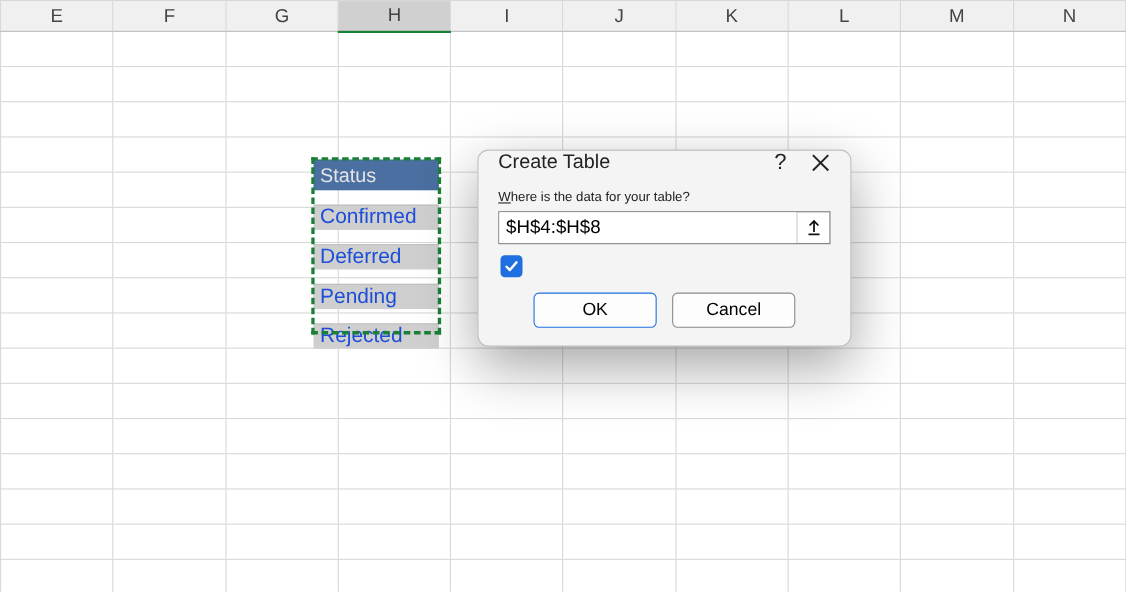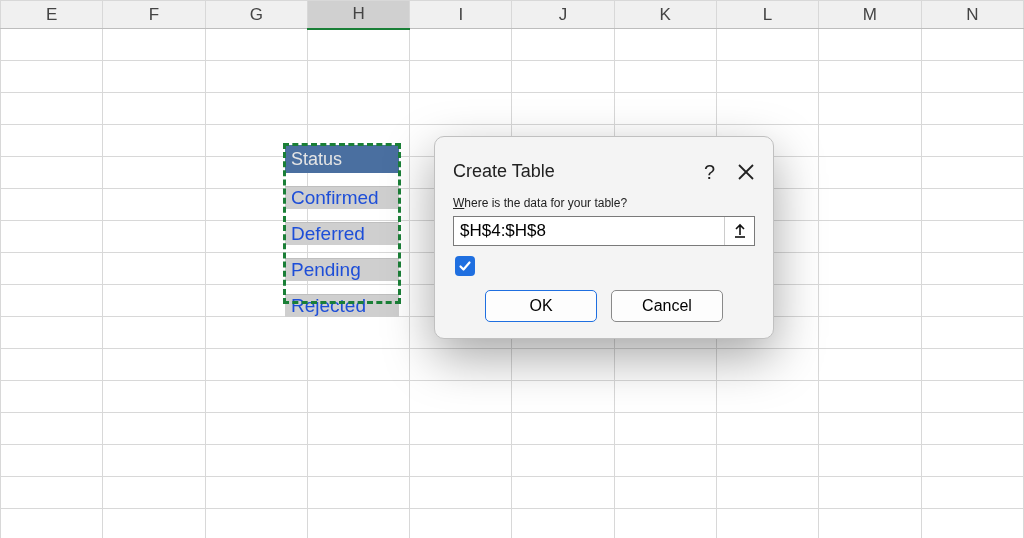--- a/index.html
+++ b/index.html
@@ -78,21 +78,21 @@
     
     .dialog {
       position: absolute;
       left: 434px;
       top: 136px;
       width: 340px;
       background: #f4f4f4;
       border: 1px solid #c0c0c0;
       border-radius: 10px;
       box-shadow: 0 18px 50px rgba(0,0,0,0.35);
-      padding: 24px 18px 16px;
+      padding: 0 18px 16px;
     }
     .dlg-titlebar {
       display: flex;
       align-items: center;
       justify-content: space-between;
       margin-bottom: 14px;
     }
     .dlg-title { font-size: 18px; color: #222; }
     .dlg-controls { display: flex; gap: 22px; align-items: center; }
     .dlg-help, .dlg-close {

